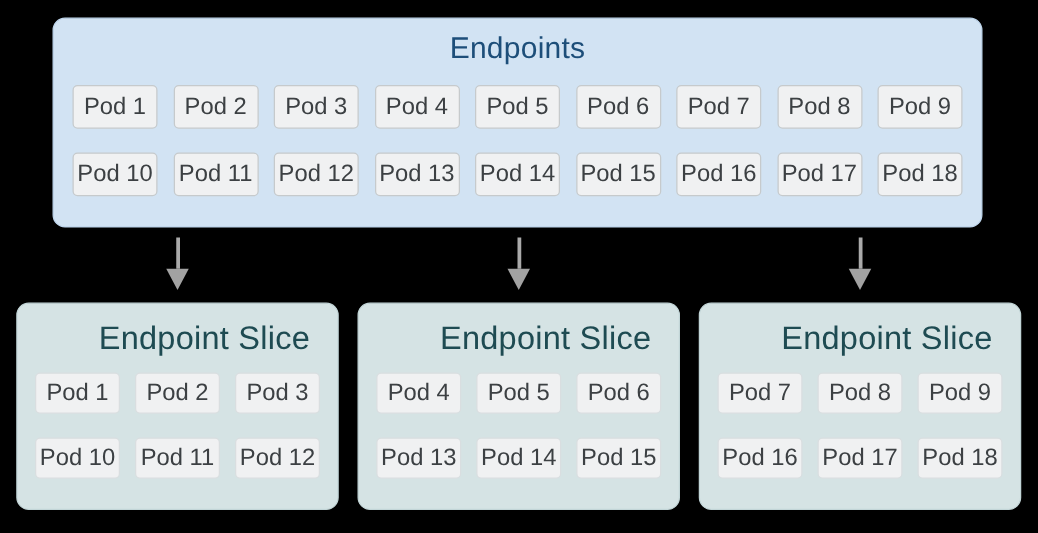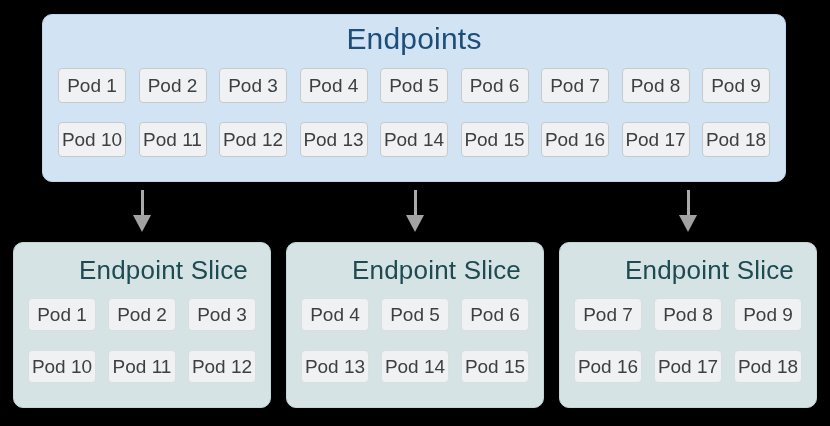--- a/index.html
+++ b/index.html
@@ -26,21 +26,21 @@
     background: #d2e3f3;
     border: 1px solid #bed5ec;
     border-radius: 10px;
     box-sizing: border-box;
     display: flex;
     flex-direction: column;
   }
   .endpoints-title {
     margin-top: 10px;
     text-align: center;
-    font-size: 30px;
+    font-size: 24px;
     line-height: 28px;
     color: #1d4e79;
     letter-spacing: 0.2px;
   }
   .endpoints-box .pod-row {
     display: flex;
     justify-content: space-between;
     padding: 0 15px;
   }
   .endpoints-box .pod-row.row-1 { margin-top: 15px; }

